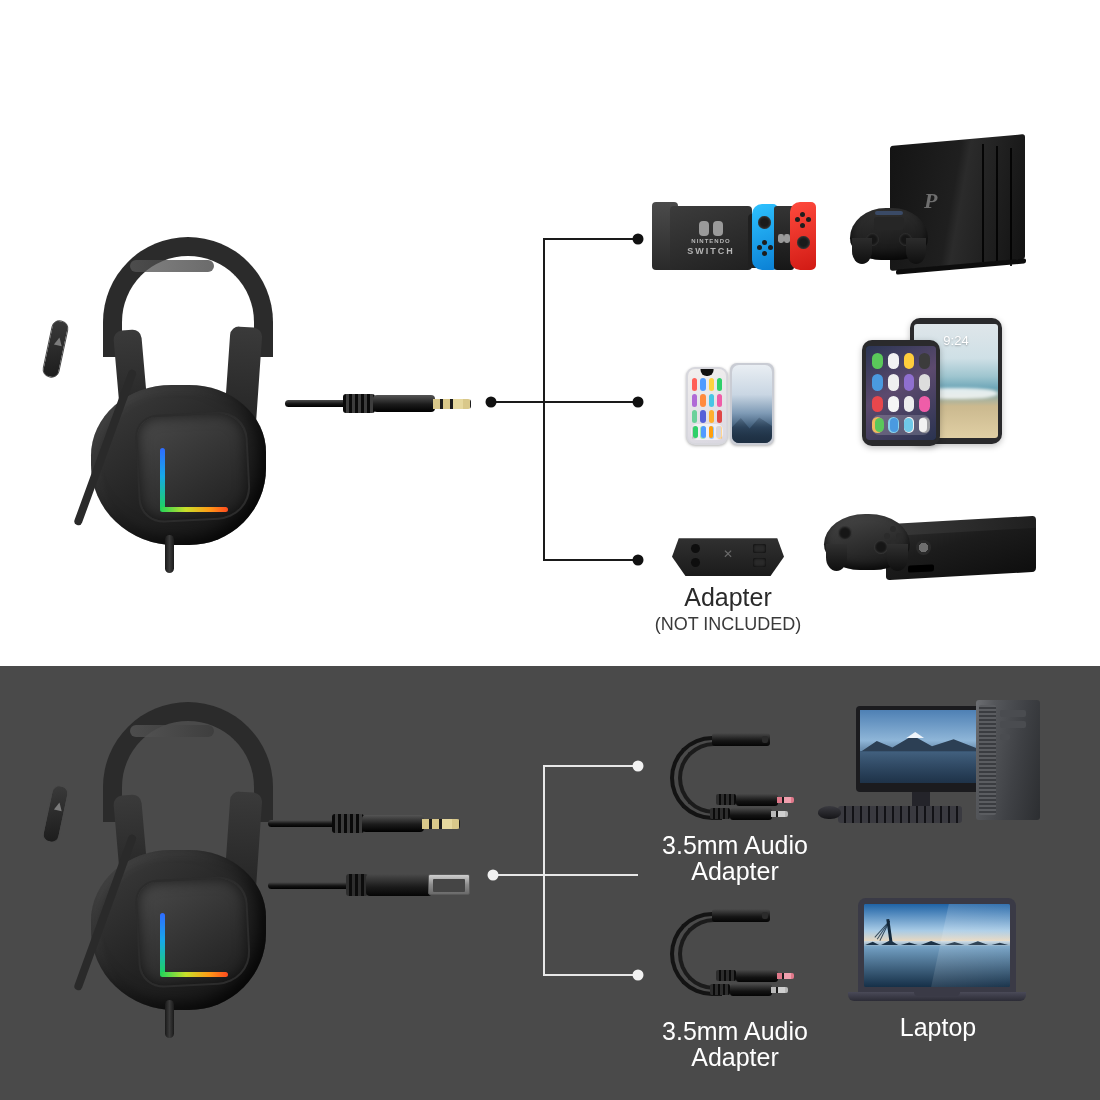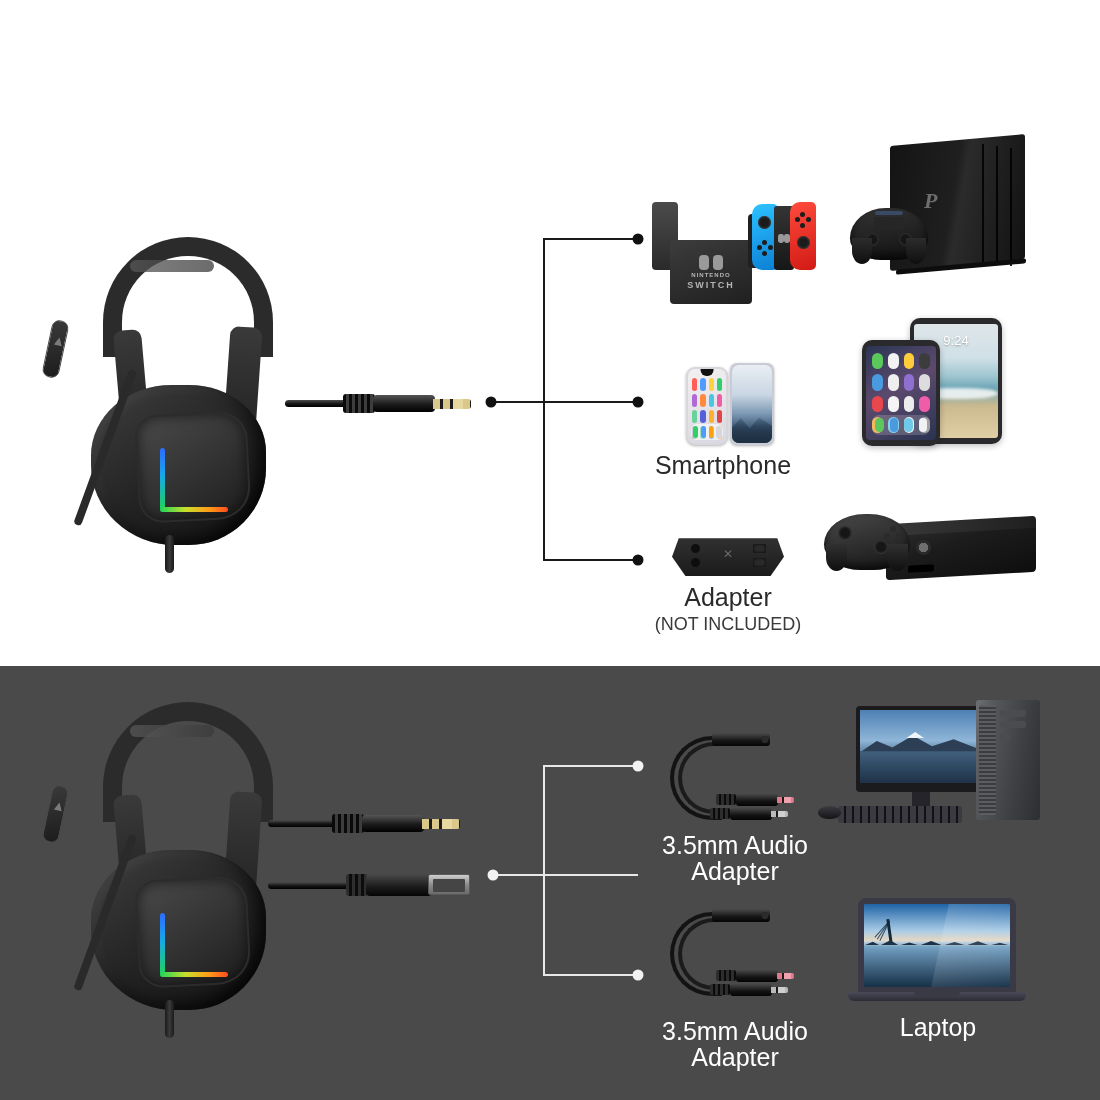--- a/index.html
+++ b/index.html
@@ -142,21 +142,21 @@
     content:''; position:absolute; left:4px; top:4px; right:4px; height:13px;
     background:#454545; border-radius:1px;
   }
 
   
   .sw-dock {
     position:absolute; background: linear-gradient(180deg,#4b4b4b,#2a2a2a); border-radius: 4px;
   }
   .sw-screen {
     position:absolute; background: linear-gradient(160deg,#3c3c3c,#202020); border-radius:4px;
-    display:flex; flex-direction:column; align-items:center; justify-content:center;margin-top:34px;
+    display:flex; flex-direction:column; align-items:center; justify-content:center;
   }
   .sw-logo-icon{ width:24px;height:15px;position:relative; }
   .sw-logo-icon::before,.sw-logo-icon::after{
     content:''; position:absolute; top:0; width:10px;height:15px;background:#9a9a9a;border-radius:4px;
   }
   .sw-logo-icon::before{ left:0; } .sw-logo-icon::after{ right:0; }
   .sw-logo-txt{ color:#b5b5b5; font-size:6px; letter-spacing:1px; margin-top:2px; font-weight:bold;}
   .joy {
     position:absolute; border-radius: 10px 5px 5px 10px;
   }
@@ -429,21 +429,20 @@
             <i style="background:#d6d6de"></i>
         </div>
       </div>
     </div>
     <div class="phone" style="left:44px; top:0; width:44px; height:82px; border-radius:7px; background:#c9ccd4;">
       <div class="scr">
         <div class="wall-blue"></div>
       </div>
     </div>
   </div>
-  <div class="lbl" style="left:608px; top:452px; width:230px;">Smartphone</div>
 
   <div class="dev" style="left:862px; top:318px; width:160px; height:130px;">
     <div class="tab" style="left:48px; top:0; width:92px; height:126px;">
       <div class="scr">
         <div class="beach">
           <div class="time">9:24</div>
           <div class="foam"></div>
         </div>
       </div>
     </div>

